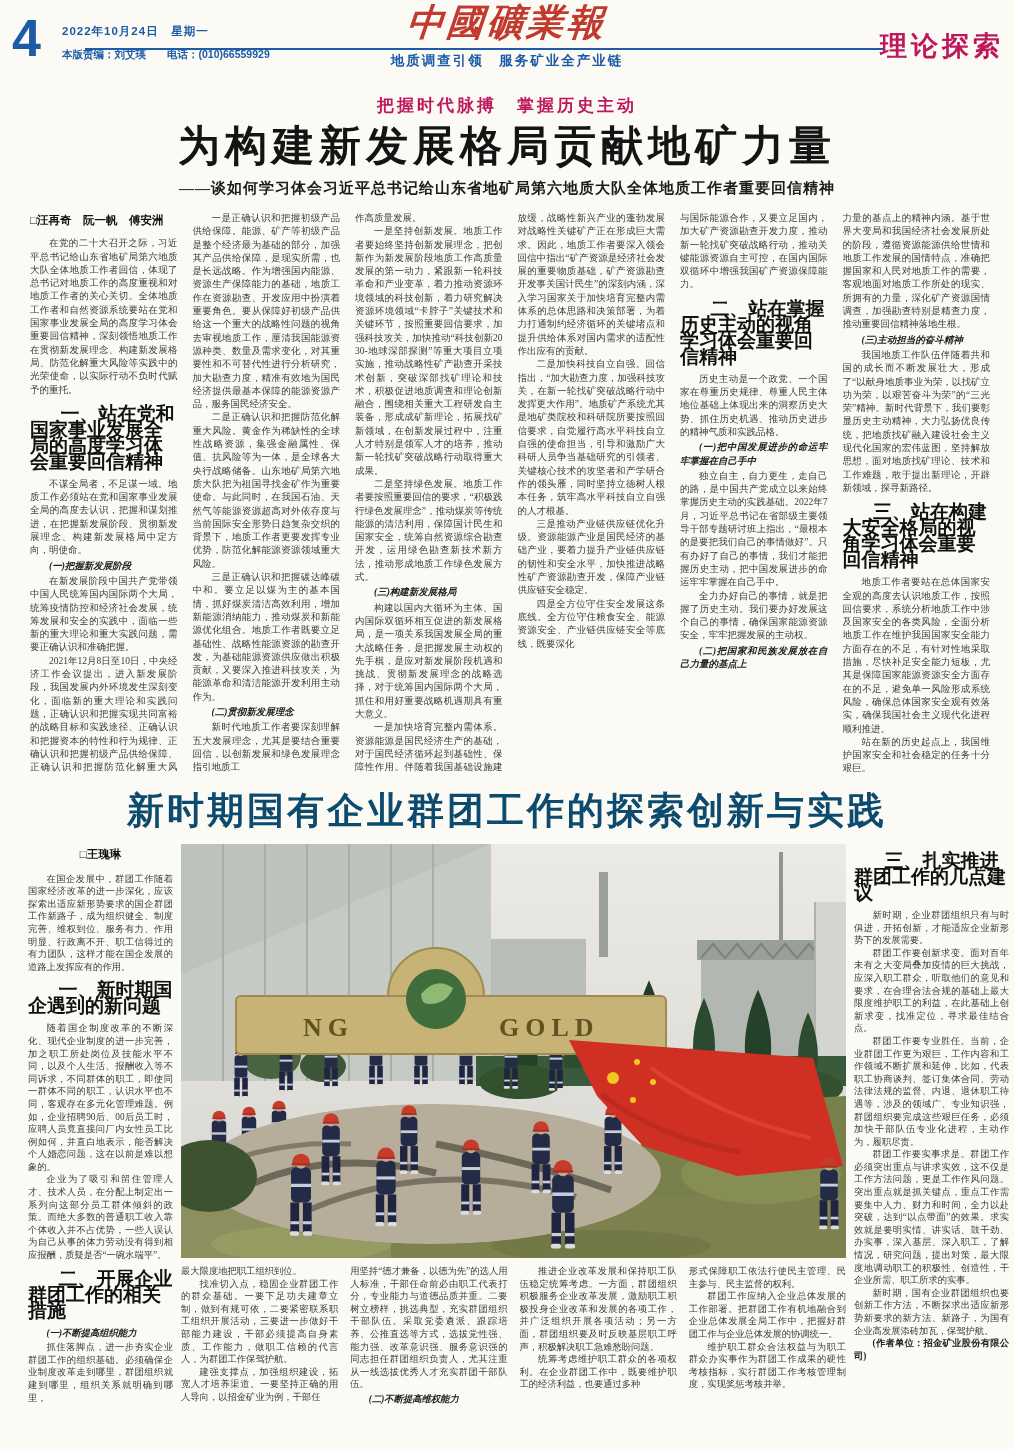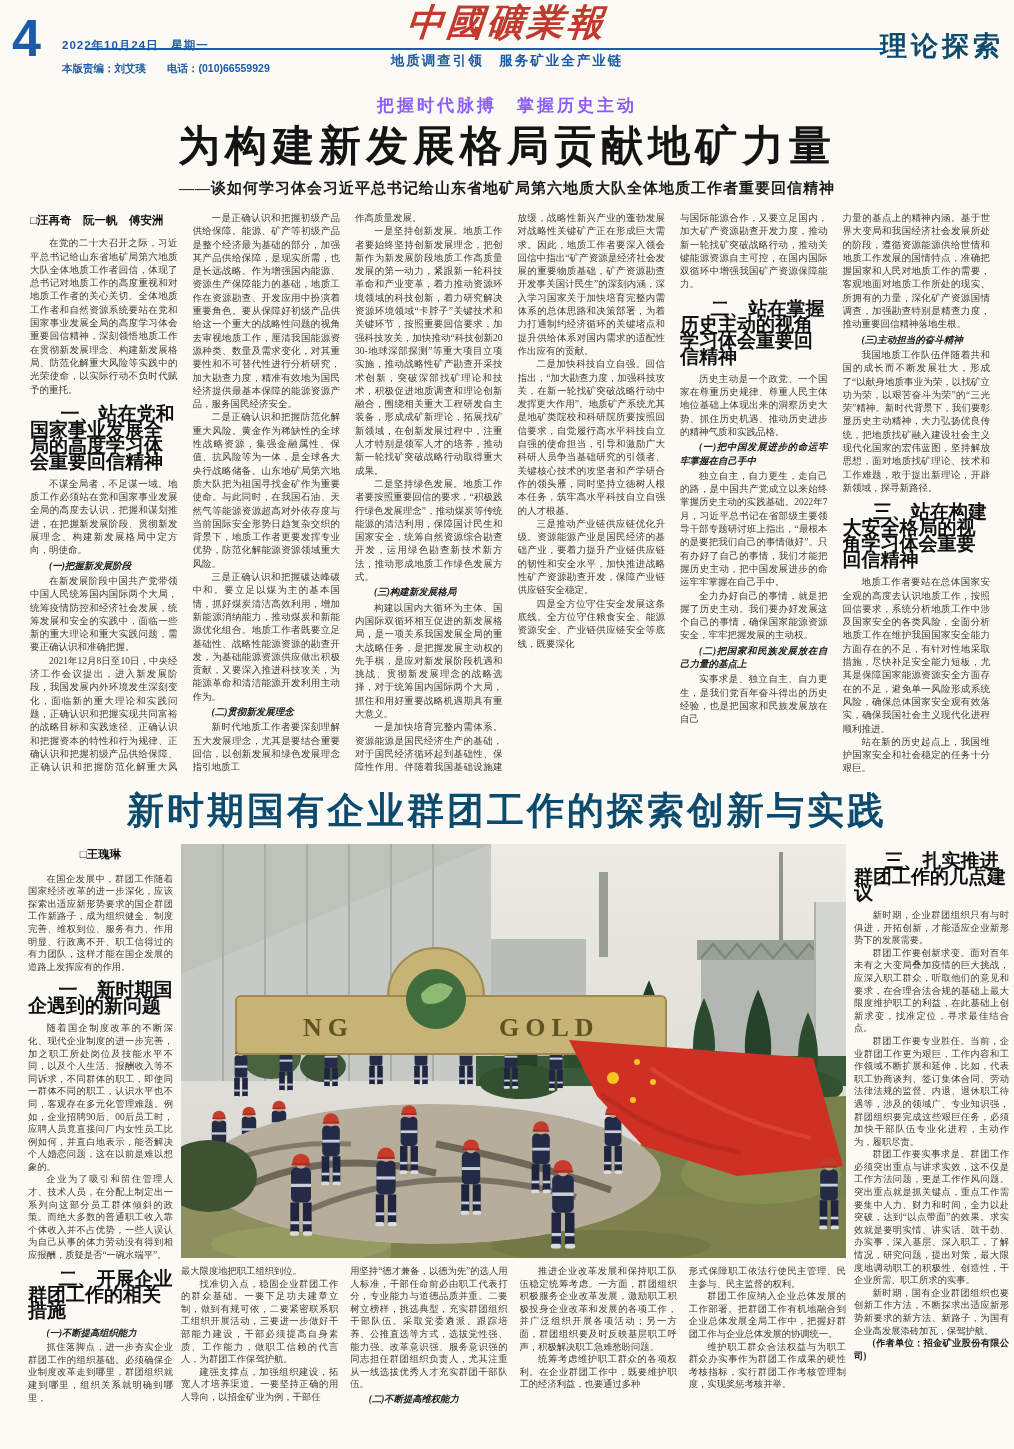--- a/index.html
+++ b/index.html
@@ -3,32 +3,32 @@
 <meta charset="utf-8">
 <style>
   html,body{margin:0;padding:0;background:#888;}
   .page{position:relative;width:1014px;height:1449px;margin:0 auto;background:#fbfaf5;
         font-family:"Liberation Serif","DejaVu Serif",serif;color:#2e2d2b;overflow:hidden;}
   
   .hdr{position:relative;height:88px;}
   .pageno{position:absolute;left:12px;top:12px;font-size:52px;line-height:52px;font-weight:bold;
           color:#1d5ba6;font-family:"Liberation Sans",sans-serif;}
   .dateblock{position:absolute;left:62px;top:24px;color:#1d5ba6;font-family:"Liberation Sans",sans-serif;}
-  .date{font-size:11.5px;font-weight:bold;letter-spacing:1px;margin-top:14px;}
+  .date{font-size:11.5px;font-weight:bold;letter-spacing:1px;}
   .editor{font-size:10.5px;margin-top:9px;font-weight:bold;}
   .rule{position:absolute;left:85px;width:800px;top:48px;height:2px;background:#1d5ba6;}
   .masthead{position:absolute;left:0;right:0;top:2px;text-align:center;font-size:37px;line-height:40px;
             color:#c23a2e;font-weight:bold;font-style:italic;letter-spacing:3px;
             font-family:"DejaVu Serif",serif;transform:skewX(-5deg);}
   .tagline{position:absolute;left:0;right:0;top:52px;text-align:center;font-size:13.5px;font-weight:bold;
            color:#1d5ba6;font-family:"Liberation Sans",sans-serif;letter-spacing:2px;}
-  .sectionname{position:absolute;right:10px;top:28px;font-size:27px;font-weight:bold;color:#0c4a6e;
+  .sectionname{position:absolute;right:10px;top:28px;font-size:27px;font-weight:bold;color:#be185d;
            letter-spacing:4px;font-family:"Liberation Sans",sans-serif;}
   
-  .kicker{text-align:center;font-size:17px;font-weight:bold;letter-spacing:3px;color:#8b5cf6;
+  .kicker{text-align:center;font-size:17px;font-weight:bold;letter-spacing:3px;color:#be185d;
           font-family:"Liberation Sans",sans-serif;margin-top:6px;}
   .a1title{text-align:center;font-size:42px;line-height:50px;font-weight:bold;color:#141414;
            letter-spacing:5px;font-family:"Liberation Sans",sans-serif;margin-top:4px;}
   .a1sub{text-align:center;font-size:15px;font-weight:bold;color:#1c1c1c;margin-top:8px;letter-spacing:1px;}
   
   .a1cols{display:flex;gap:15px;padding:14px 24px 0 30px;}
   .a1col{flex:1;height:560px;overflow:hidden;}
   .coltxt{font-size:9.5px;line-height:13.3px;text-align:justify;word-break:break-all;color:#3b3a37;}
   .blk{margin:0;}
   .blk.p{text-indent:2em;}
@@ -105,21 +105,20 @@
           <div class="blk p">四是全方位守住安全发展这条底线。全方位守住粮食安全、能源资源安全、产业链供应链安全等底线，既要深化</div>
         </div>
       <div class="a1col coltxt">
           <div class="blk cont">与国际能源合作，又要立足国内，加大矿产资源勘查开发力度，推动新一轮找矿突破战略行动，推动关键能源资源自主可控，在国内国际双循环中增强我国矿产资源保障能力。</div>
           <div class="blk h2">二、站在掌握历史主动的视角学习体会重要回信精神</div>
           <div class="blk p">历史主动是一个政党、一个国家在尊重历史规律、尊重人民主体地位基础上体现出来的洞察历史大势、抓住历史机遇、推动历史进步的精神气质和实践品格。</div>
           <div class="blk sub">(一)把中国发展进步的命运牢牢掌握在自己手中</div>
           <div class="blk p">独立自主，自力更生，走自己的路，是中国共产党成立以来始终掌握历史主动的实践基础。2022年7月，习近平总书记在省部级主要领导干部专题研讨班上指出，“最根本的是要把我们自己的事情做好”。只有办好了自己的事情，我们才能把握历史主动，把中国发展进步的命运牢牢掌握在自己手中。</div>
           <div class="blk p">全力办好自己的事情，就是把握了历史主动。我们要办好发展这个自己的事情，确保国家能源资源安全，牢牢把握发展的主动权。</div>
           <div class="blk sub">(二)把国家和民族发展放在自己力量的基点上</div>
-          <div class="blk p">实事求是、独立自主、自力更生，是我们党百年奋斗得出的历史经验，也是把国家和民族发展放在自己</div>
         </div>
       <div class="a1col coltxt">
           <div class="blk cont">力量的基点上的精神内涵。基于世界大变局和我国经济社会发展所处的阶段，遵循资源能源供给世情和地质工作发展的国情特点，准确把握国家和人民对地质工作的需要，客观地面对地质工作所处的现实、所拥有的力量，深化矿产资源国情调查，加强勘查特别是精查力度，推动重要回信精神落地生根。</div>
           <div class="blk sub">(三)主动担当的奋斗精神</div>
           <div class="blk p">我国地质工作队伍伴随着共和国的成长而不断发展壮大，形成了“以献身地质事业为荣，以找矿立功为荣，以艰苦奋斗为荣”的“三光荣”精神。新时代背景下，我们要彰显历史主动精神，大力弘扬优良传统，把地质找矿融入建设社会主义现代化国家的宏伟蓝图，坚持解放思想，面对地质找矿理论、技术和工作难题，敢于提出新理论，开辟新领域，探寻新路径。</div>
           <div class="blk h2">三、站在构建大安全格局的视角学习体会重要回信精神</div>
           <div class="blk p">地质工作者要站在总体国家安全观的高度去认识地质工作，按照回信要求，系统分析地质工作中涉及国家安全的各类风险，全面分析地质工作在维护我国国家安全能力方面存在的不足，有针对性地采取措施，尽快补足安全能力短板，尤其是保障国家能源资源安全方面存在的不足，避免单一风险形成系统风险，确保总体国家安全观有效落实，确保我国社会主义现代化进程顺利推进。</div>
           <div class="blk p">站在新的历史起点上，我国维护国家安全和社会稳定的任务十分艰巨。</div>
           <div class="blk note">(汪再奇，中国地质大学(武汉)马克思主义学院党委书记；阮一帆，中国地质大学(武汉)马克思主义学院院长；傅安洲，中国地质大学(武汉)原副校长)</div>
         </div>

